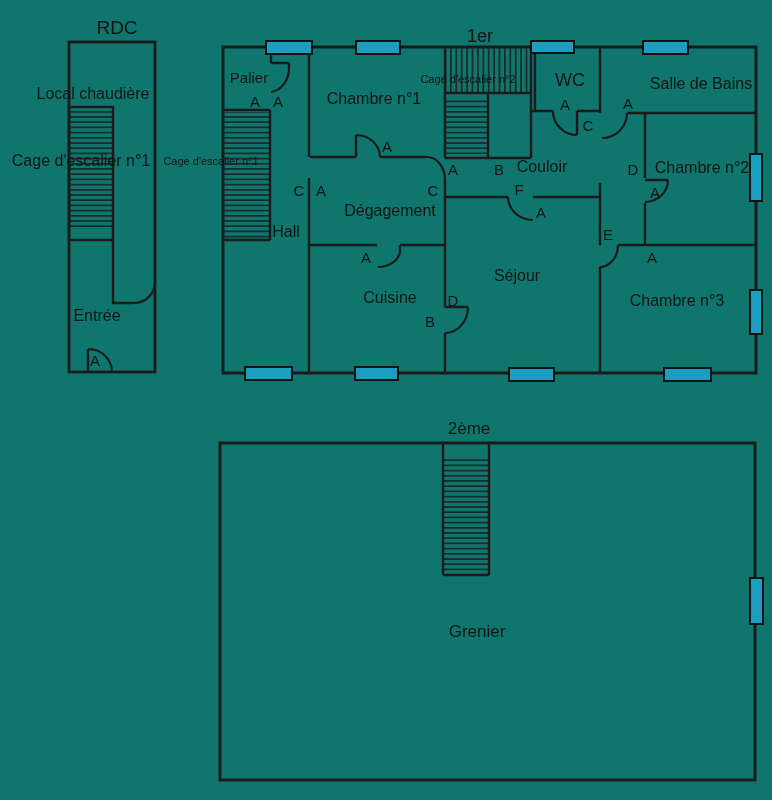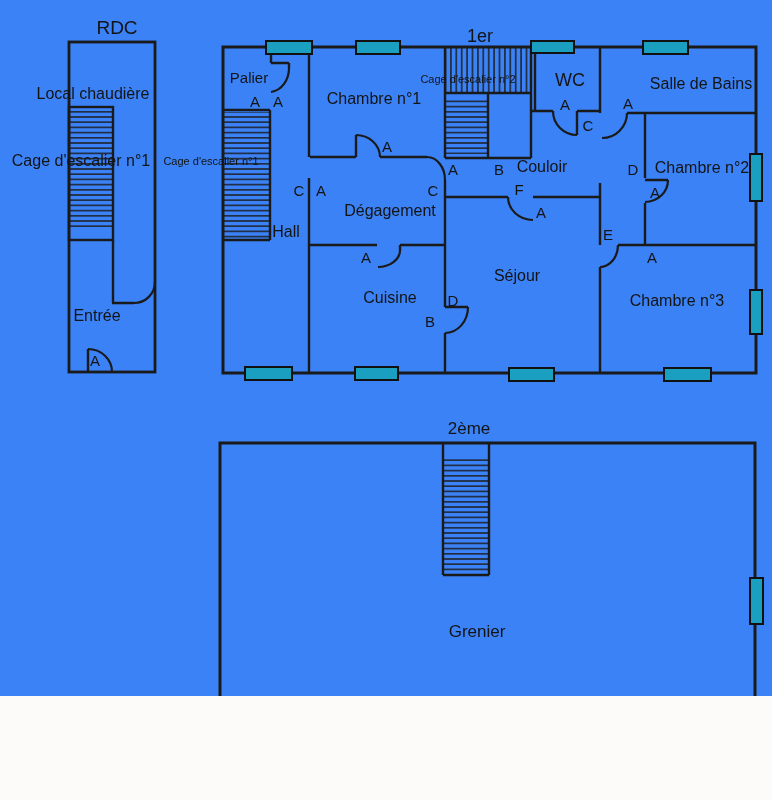--- a/index.html
+++ b/index.html
@@ -1,16 +1,16 @@
 <!DOCTYPE html>
 <html><head>
 <meta charset="utf-8">
 <style>
   html,body{margin:0;padding:0;background:#fcfbf9;}
-  #canvas{position:relative;width:772px;height:696px;background:#3b82f6;overflow:hidden;
+  #canvas{position:relative;width:772px;height:800px;background:#0f766e;overflow:hidden;
           font-family:"Liberation Sans", sans-serif;}
   svg{position:absolute;left:0;top:0;}
   text{fill:#141414;font-family:"Liberation Sans", sans-serif;}
   .wall{stroke:#1a1a1a;fill:none;}
   .t-title{font-size:19px;}
   .t-room{font-size:16px;}
   .t-room-s{font-size:15px;}
   .t-letter{font-size:15px;}
   .t-small{font-size:11px;}
 </style>

